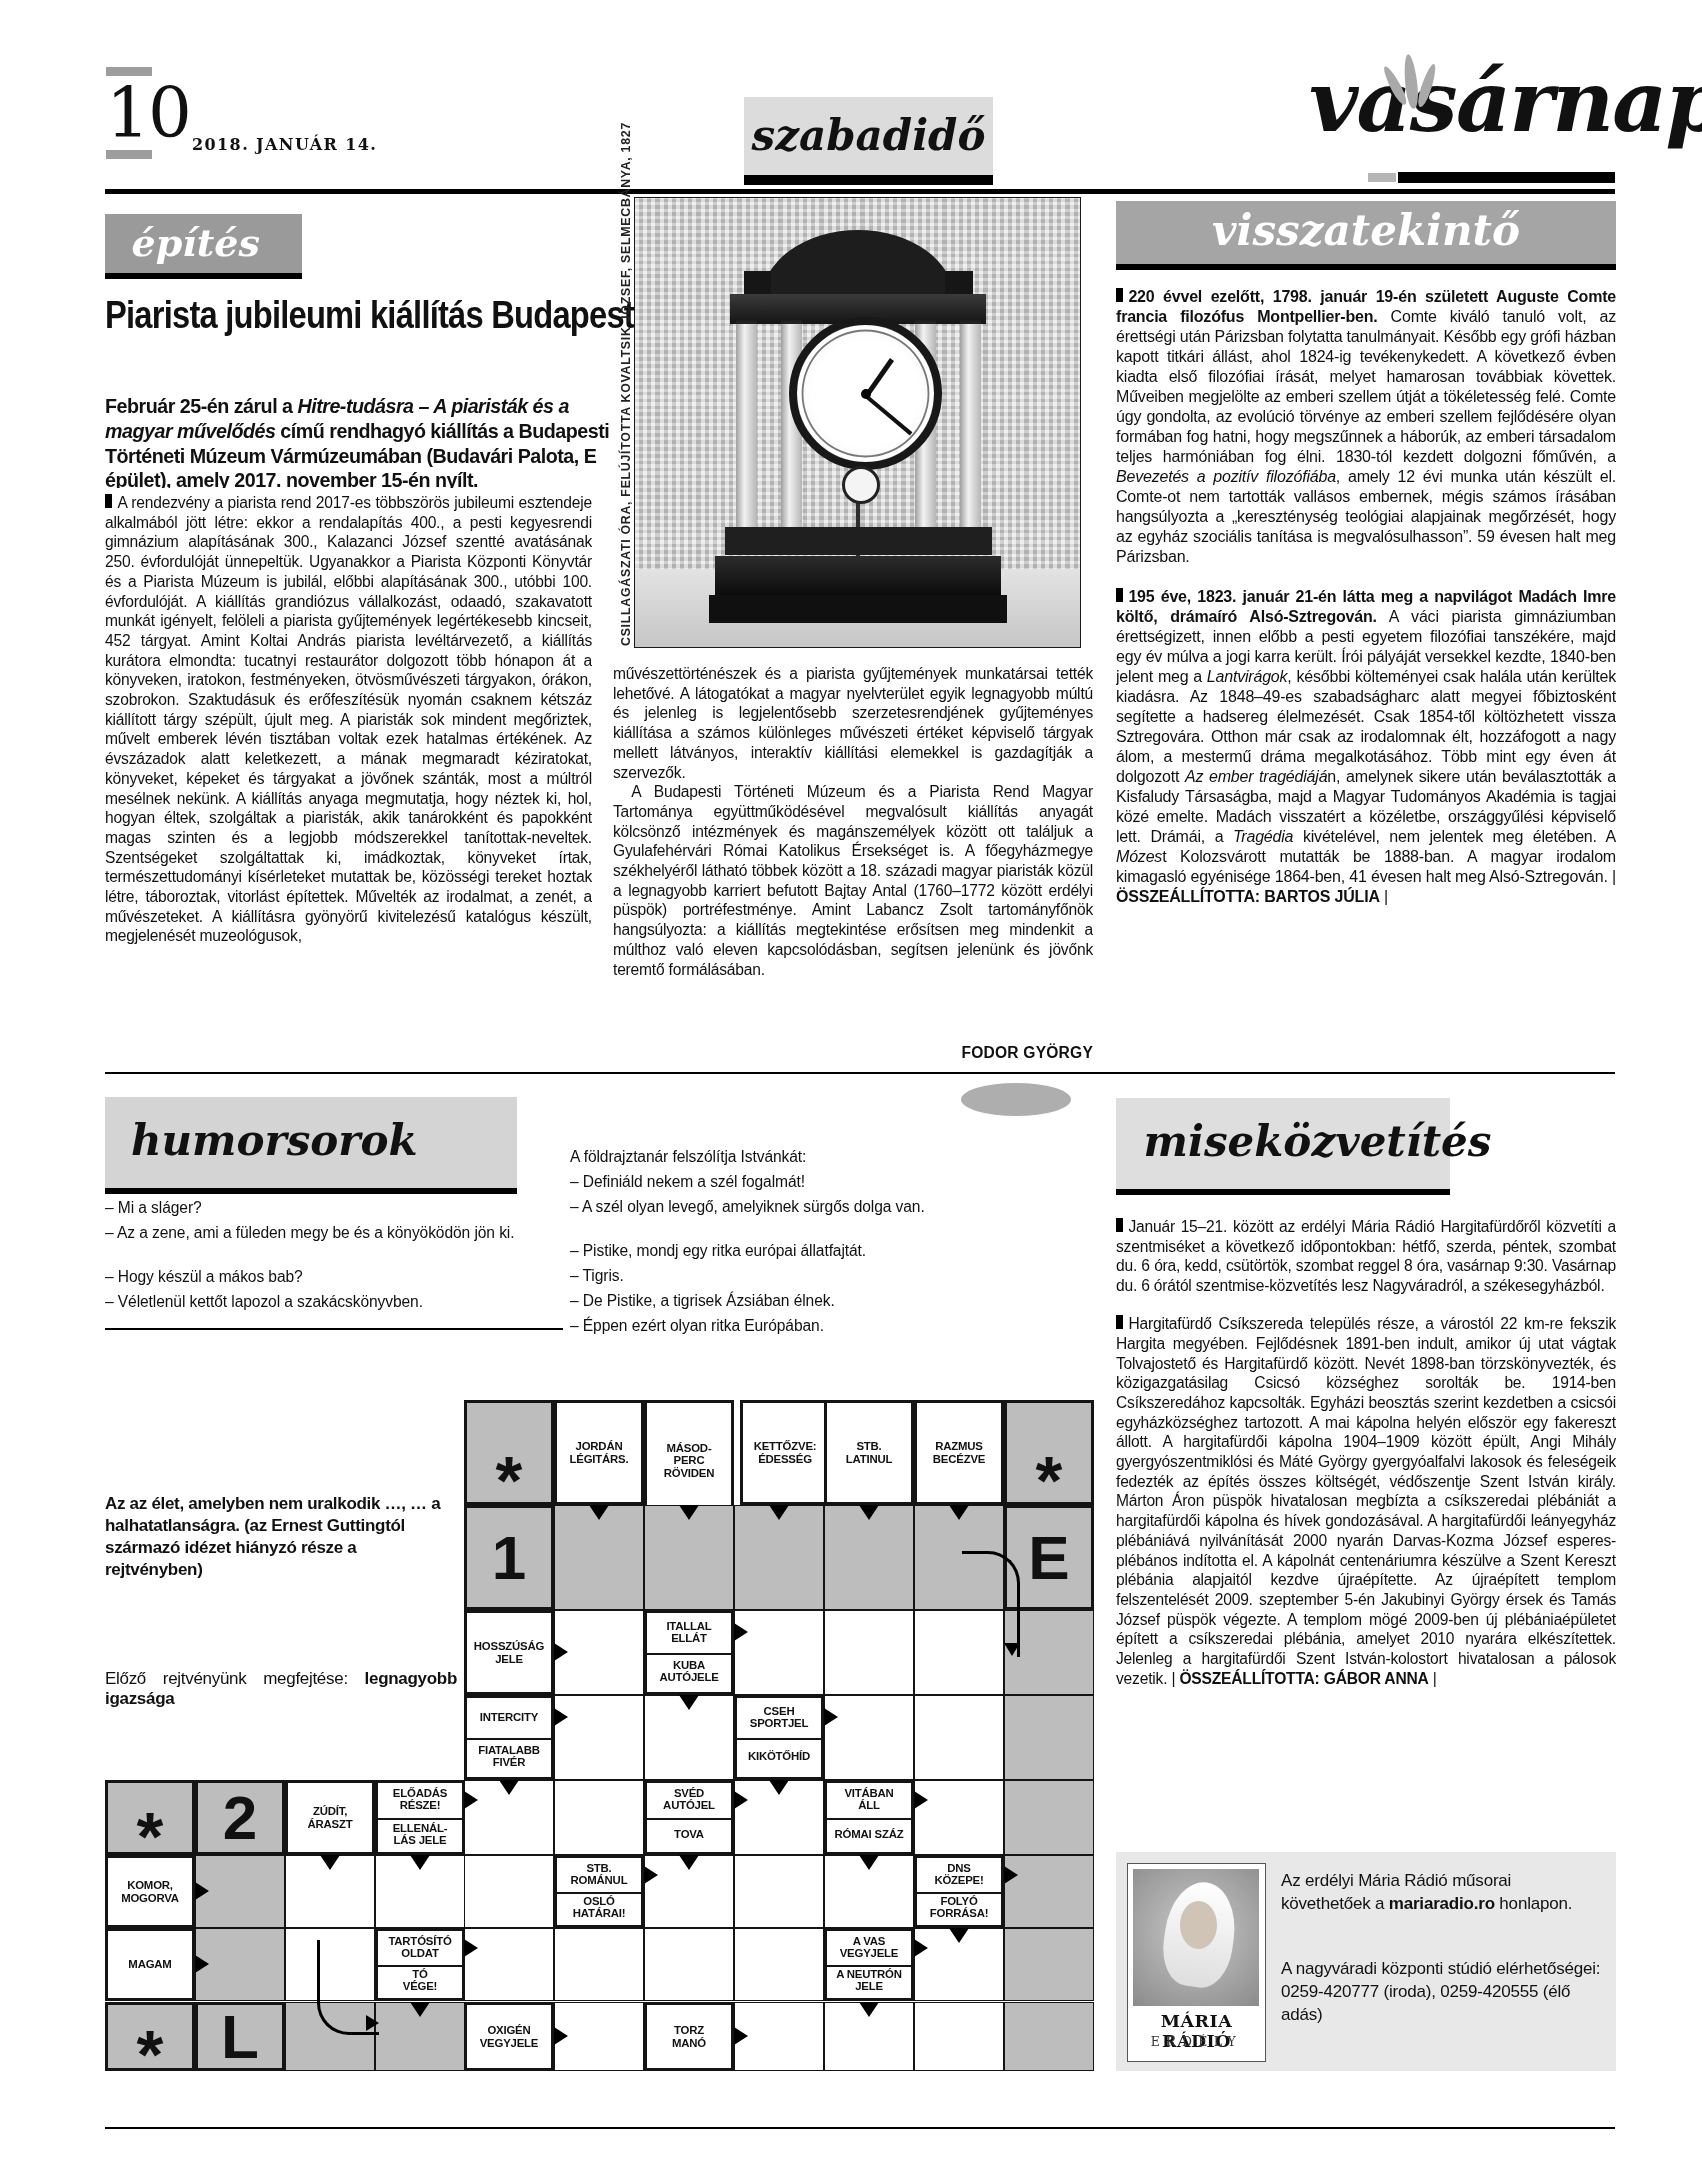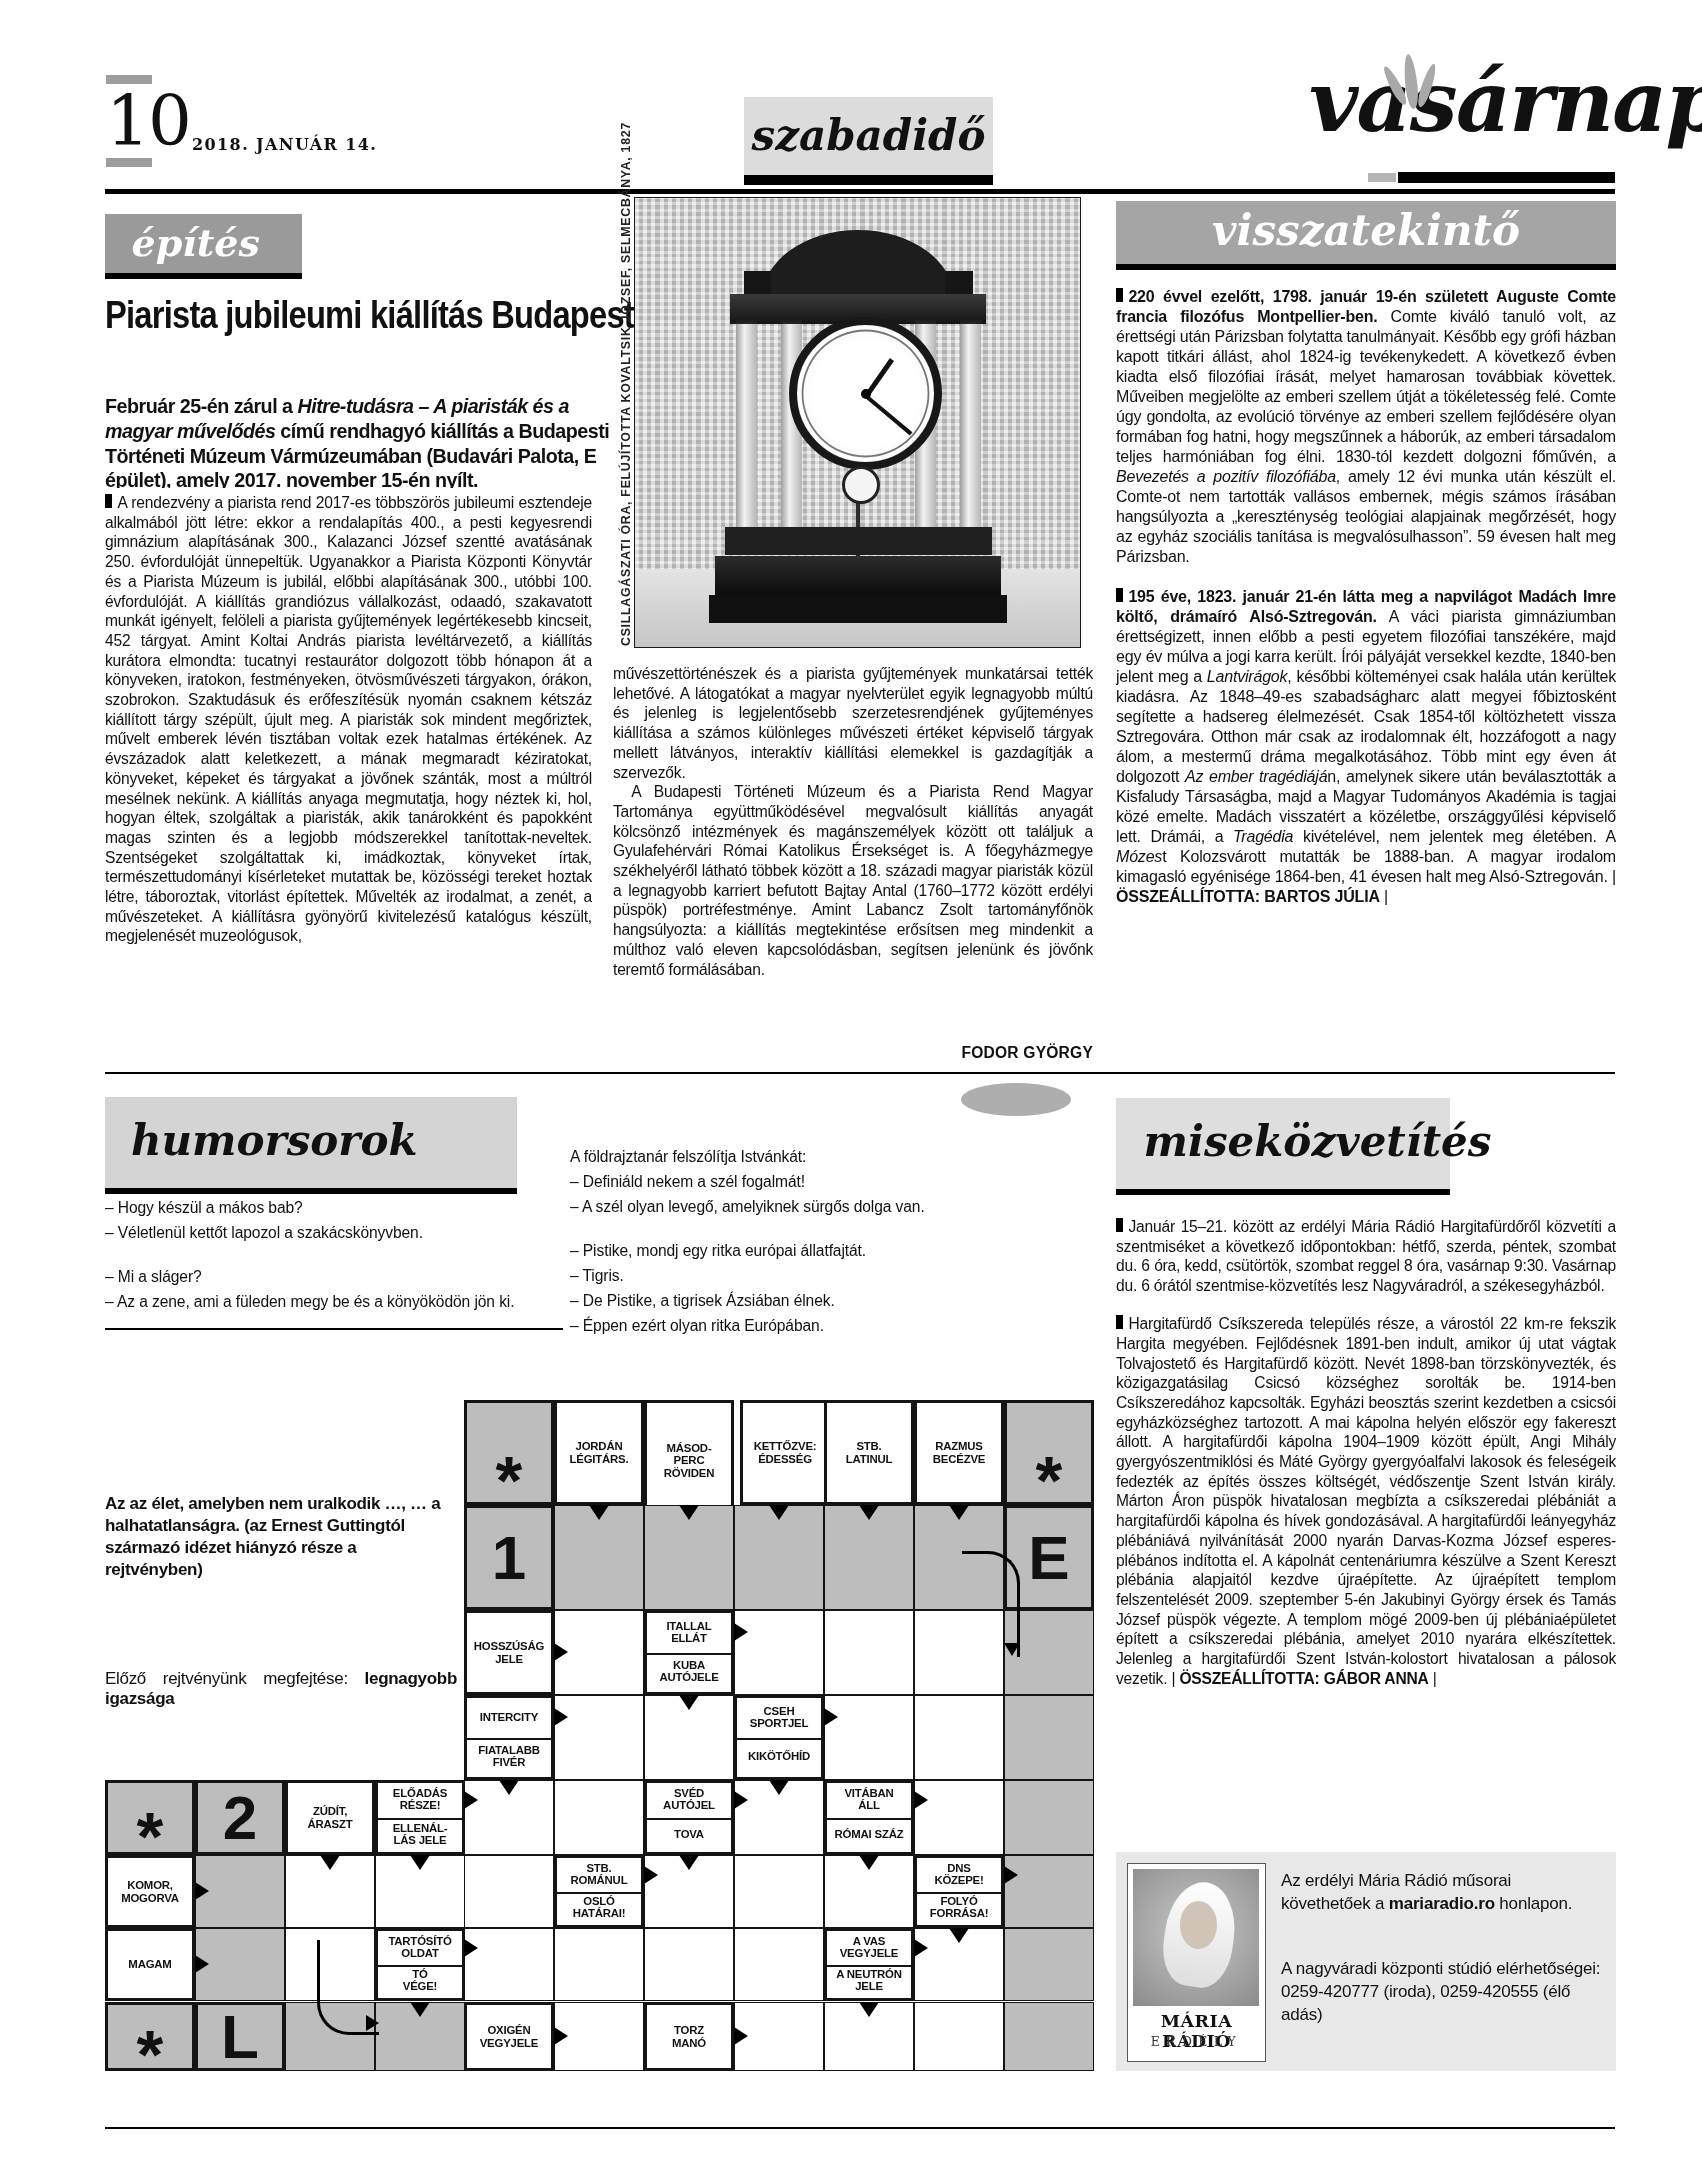--- a/index.html
+++ b/index.html
@@ -84,21 +84,21 @@
   .mad-face{position:absolute;left:47px;top:32px;width:37px;height:48px;background:#cfc4b6;border-radius:50%;}
   .mad-title{position:absolute;left:0;right:0;top:147px;text-align:center;font-family:"DejaVu Serif",serif;font-weight:bold;font-size:17.4px;letter-spacing:0.5px;}
   .mad-sub{position:absolute;left:0;right:0;top:170px;text-align:center;font-family:"DejaVu Serif",serif;font-size:12.4px;letter-spacing:6.4px;color:#333;}
   .radio-text{font-size:17px;line-height:23px;letter-spacing:-0.2px;}
 </style>
 </head>
 <body>
 
 <div class="page">
 
-  <div class="abs" style="left:106px;top:72px;text-align:center;">
+  <div class="abs" style="left:106px;top:64px;text-align:center;">
     <div class="pn-bar"></div>
     <div class="pagenum">10</div>
     <div class="pn-bar"></div>
   </div>
   <div class="abs date" style="left:192px;top:135px;">2018. JANUÁR 14.</div>
 
   <div class="abs szabadido-box" style="left:744px;top:97px;width:249px;height:78px;">
     <div class="t">szabadidő</div>
   </div>
 
@@ -168,26 +168,26 @@
     </div>
 
   <div class="abs ellipse" style="left:961px;top:1083px;width:110px;height:33px;"></div>
   <div class="abs rule" style="left:105px;top:1072px;width:1510px;height:2.3px;"></div>
 
   <div class="abs label-box" style="left:105px;top:1097px;width:412px;height:91px;background:#d4d4d4;">
     <div class="t" style="font-size:42px;line-height:88px;padding-left:26px;">humorsorok</div>
   </div>
   <div class="abs joke clip" style="left:105px;top:1195px;width:462px;height:133px;">
       <div class="grp">
+        <div>– Mi a sláger?</div>
+        <div>– Az a zene, ami a füleden megy be és a könyöködön jön ki.</div>
+      </div>
+      <div class="grp">
         <div>– Hogy készül a mákos bab?</div>
         <div>– Véletlenül kettőt lapozol a szakácskönyvben.</div>
-      </div>
-      <div class="grp">
-        <div>– Mi a sláger?</div>
-        <div>– Az a zene, ami a füleden megy be és a könyöködön jön ki.</div>
       </div>
     </div>
   <div class="abs joke clip" style="left:570px;top:1144px;width:525px;height:249px;">
     <div>A földrajztanár felszólítja Istvánkát:</div>
     <div>
         <div class="grp">
           <div>– Definiáld nekem a szél fogalmát!</div>
           <div>– A szél olyan levegő, amelyiknek sürgős dolga van.</div>
         </div>
         <div class="grp">

